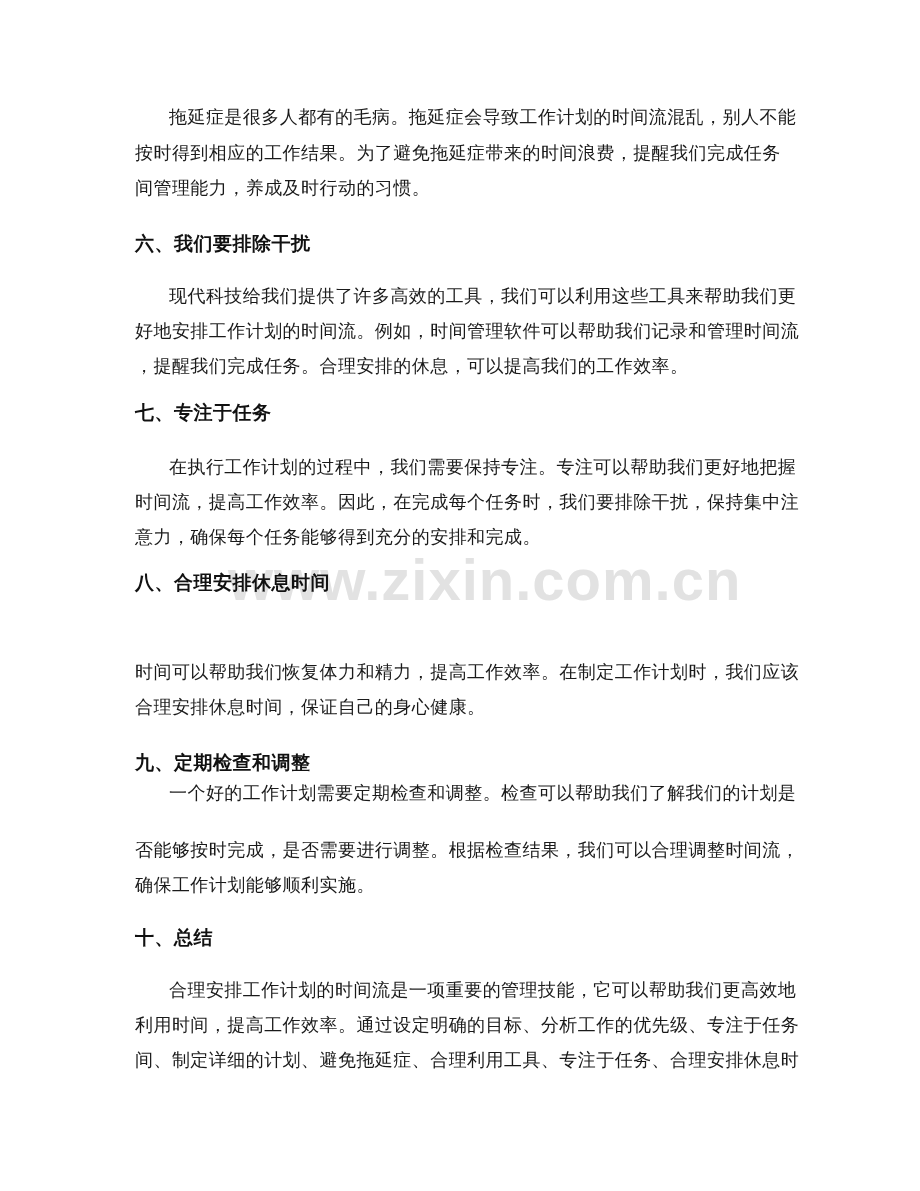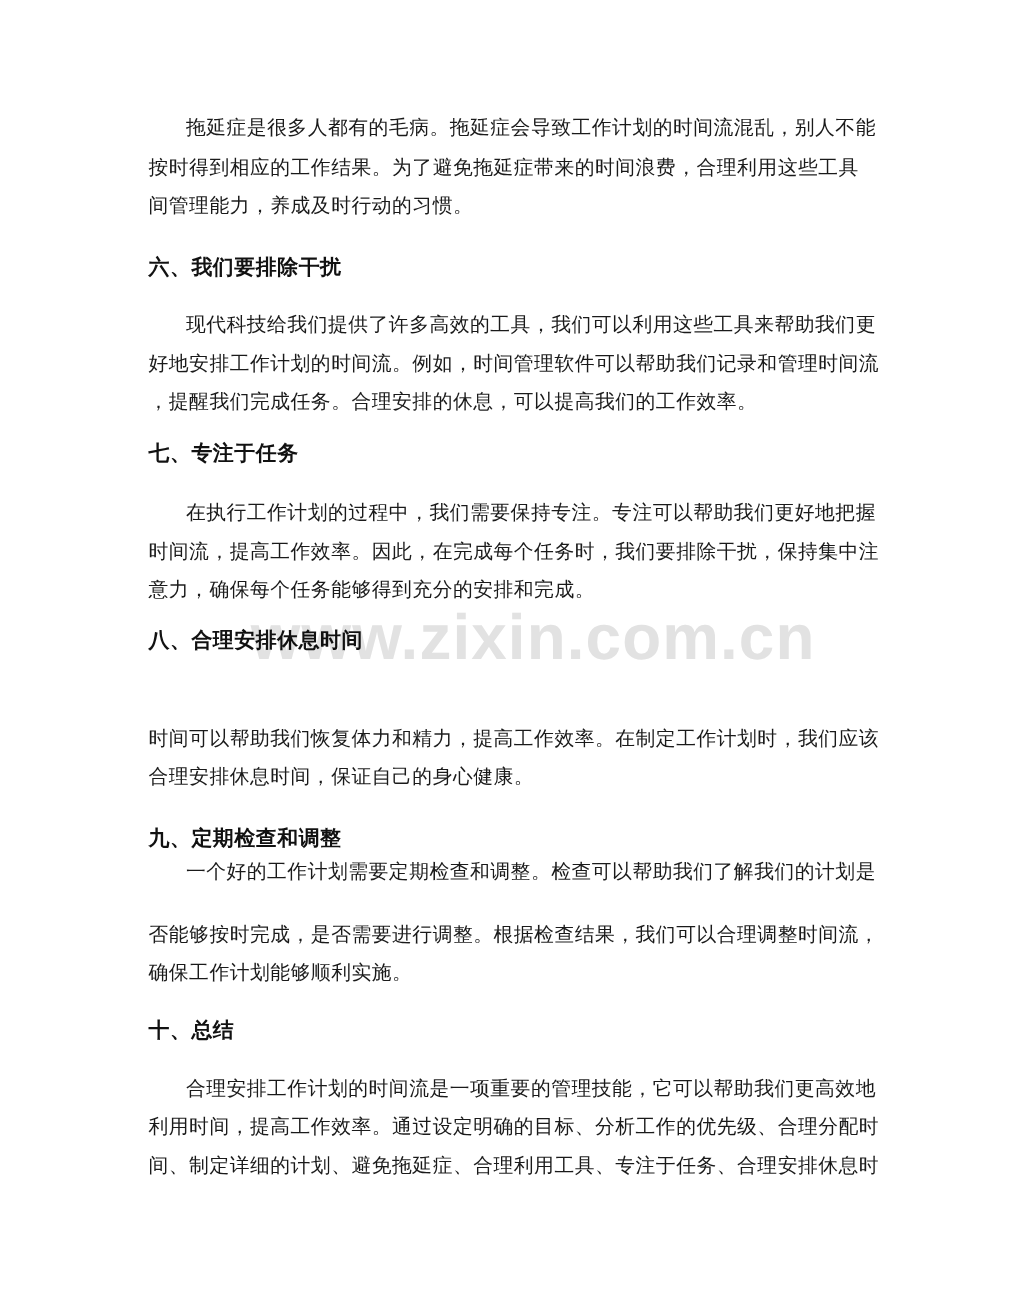--- a/index.html
+++ b/index.html
@@ -63,21 +63,21 @@
   </style>
 </head>
 <body>
 
 <div class="watermark">www.zixin.com.cn</div>
 
 <div class="content">
   <div class="page">
 
     <div class="line indent" style="top:105px">拖延症是很多人都有的毛病。拖延症会导致工作计划的时间流混乱，别人不能</div>
-    <div class="line" style="top:141px">按时得到相应的工作结果。为了避免拖延症带来的时间浪费，合理利用这些工具</div>
+    <div class="line" style="top:141px">按时得到相应的工作结果。为了避免拖延症带来的时间浪费，提醒我们完成任务</div>
     <div class="line" style="top:176px">间管理能力，养成及时行动的习惯。</div>
 
     <div class="heading" style="top:230px">六、我们要排除干扰</div>
     <div class="line indent" style="top:284px">现代科技给我们提供了许多高效的工具，我们可以利用这些工具来帮助我们更</div>
     <div class="line" style="top:319px">好地安排工作计划的时间流。例如，时间管理软件可以帮助我们记录和管理时间流</div>
     <div class="line" style="top:354px">，提醒我们完成任务。合理安排的休息，可以提高我们的工作效率。</div>
 
     <div class="heading" style="top:399px">七、专注于任务</div>
     <div class="line indent" style="top:455px">在执行工作计划的过程中，我们需要保持专注。专注可以帮助我们更好地把握</div>
     <div class="line" style="top:490px">时间流，提高工作效率。因此，在完成每个任务时，我们要排除干扰，保持集中注</div>
@@ -87,17 +87,17 @@
     <div class="line" style="top:660px">时间可以帮助我们恢复体力和精力，提高工作效率。在制定工作计划时，我们应该</div>
     <div class="line" style="top:695px">合理安排休息时间，保证自己的身心健康。</div>
 
     <div class="heading" style="top:749px">九、定期检查和调整</div>
     <div class="line indent" style="top:781px">一个好的工作计划需要定期检查和调整。检查可以帮助我们了解我们的计划是</div>
     <div class="line" style="top:838px">否能够按时完成，是否需要进行调整。根据检查结果，我们可以合理调整时间流，</div>
     <div class="line" style="top:873px">确保工作计划能够顺利实施。</div>
 
     <div class="heading" style="top:924px">十、总结</div>
     <div class="line indent" style="top:978px">合理安排工作计划的时间流是一项重要的管理技能，它可以帮助我们更高效地</div>
-    <div class="line" style="top:1013px">利用时间，提高工作效率。通过设定明确的目标、分析工作的优先级、合理分配时</div>
+    <div class="line" style="top:1013px">利用时间，提高工作效率。通过设定明确的目标、分析工作的优先级、专注于任务</div>
     <div class="line" style="top:1048px">间、制定详细的计划、避免拖延症、合理利用工具、专注于任务、合理安排休息时</div>
 
   </div>
 </div>
 
 </body></html>

